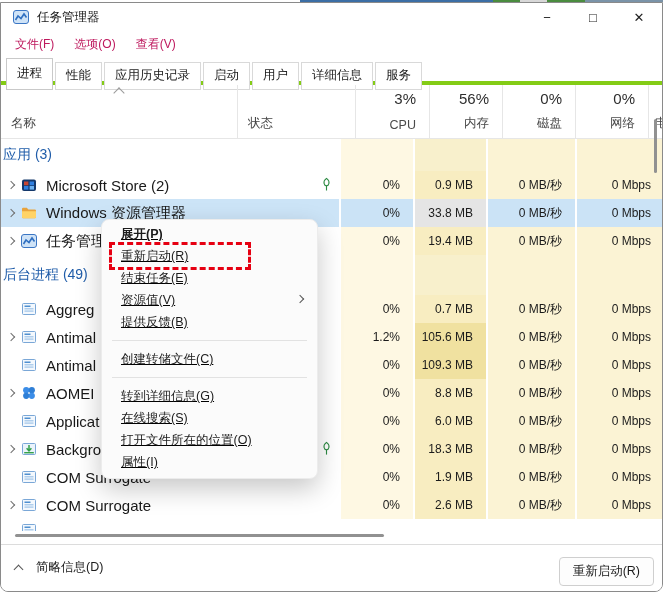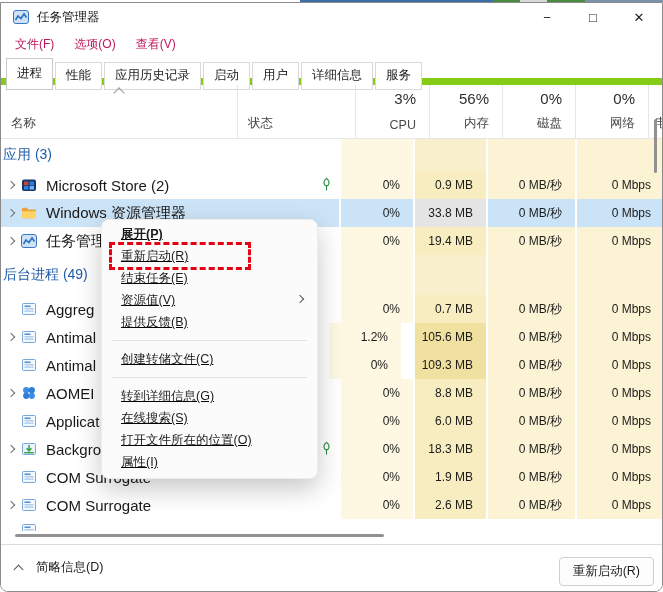--- a/index.html
+++ b/index.html
@@ -13,21 +13,21 @@
   #titlebar{position:absolute;top:0;left:0;right:0;height:28px;display:flex;align-items:center;}
   #titlebar .appicon{margin-left:12px;width:16px;height:16px;}
   #titlebar .title{margin-left:8px;font-size:12.5px;color:#191919;}
   #controls{position:absolute;right:0;top:0;height:28px;display:flex;}
   .ctrl{width:46px;height:28px;display:flex;align-items:center;justify-content:center;
     font-size:13px;color:#222;cursor:default;}
   
   #menubar{position:absolute;top:28px;left:0;right:0;height:26px;display:flex;align-items:center;padding-left:4px;}
   .menubar-item{padding:4px 10px;font-size:12px;color:#be185d;text-align:center;}
   
-  #tabbar{position:absolute;top:54px;left:0;right:0;height:28px;border-bottom:7px solid #84cc16;box-sizing:border-box;padding-left:3px;}
+  #tabbar{position:absolute;top:54px;left:0;right:0;height:28px;border-bottom:4px solid #84cc16;box-sizing:border-box;padding-left:3px;}
   .tab{display:inline-block;border:1px solid #d9d9d9;background:#fff;font-size:12.5px;color:#1b1b1b;
     padding:4px 10px 5px;margin-left:2px;position:relative;top:3px;}
   .tab.active{top:1px;padding-top:6px;padding-bottom:7px;border-bottom:1px solid #fff;z-index:3;border-color:#c9c9c9;}
   
   #thead{position:absolute;top:82px;left:0;right:0;height:54px;display:flex;border-bottom:1px solid #e6e6e6;box-sizing:border-box;}
   .hc{position:relative;box-sizing:border-box;height:100%;}
   .hc+.hc{border-left:1px solid #e6e6e6;}
   .hc .bl{position:absolute;bottom:6px;left:10px;font-size:12.5px;color:#454545;}
   .hc .pct{position:absolute;top:5px;right:13px;font-size:15px;color:#2e2e2e;}
   .hc .lbl{position:absolute;bottom:6px;right:13px;font-size:12.5px;color:#4a4a4a;}
@@ -42,21 +42,21 @@
   .icon16{width:16px;height:16px;flex:none;margin-right:9px;}
   .pname{font-size:15px;color:#191919;}
   .c-status{width:118px;position:relative;box-sizing:border-box;flex:none;}
   .leaf{position:absolute;right:5px;top:50%;margin-top:-8px;width:15px;height:15px;}
   .c-stat{box-sizing:border-box;display:flex;align-items:center;justify-content:flex-end;
     padding-right:13px;font-size:12px;color:#1b1b1b;border-left:2px solid #fff;flex:none;}
   .c-cpu{width:74px;background:var(--pale);}
   .c-mem{width:73px;background:var(--mem);}
   .c-disk,.c-net{width:89px;background:var(--mid);}
   .c-power{flex:1;background:#fff;}
-  .row.mem-heavy .c-mem{background:var(--memheavy);margin-left:12px;}
+  .row.mem-heavy .c-mem{background:var(--memheavy);}
   .row.section{}
   .row.section .sec-label{font-size:14px;color:var(--sectext);padding-left:2px;}
   .row.section .c-mem{background:#f8f0cc;}
   .row.selected .c-name,.row.selected .c-status{background:var(--sel);}
   .row.selected .c-cpu,.row.selected .c-disk,.row.selected .c-net{background:#cbe3f6;}
   .row.selected .c-mem{background:#e5e5e5;}
   .row.partial{overflow:hidden;align-items:flex-start;}
   .row.partial .c-name{align-items:flex-start;padding-top:3px;}
   
   #vthumb{position:absolute;left:653px;top:116px;width:3px;height:54px;background:#919191;border-radius:2px;}

